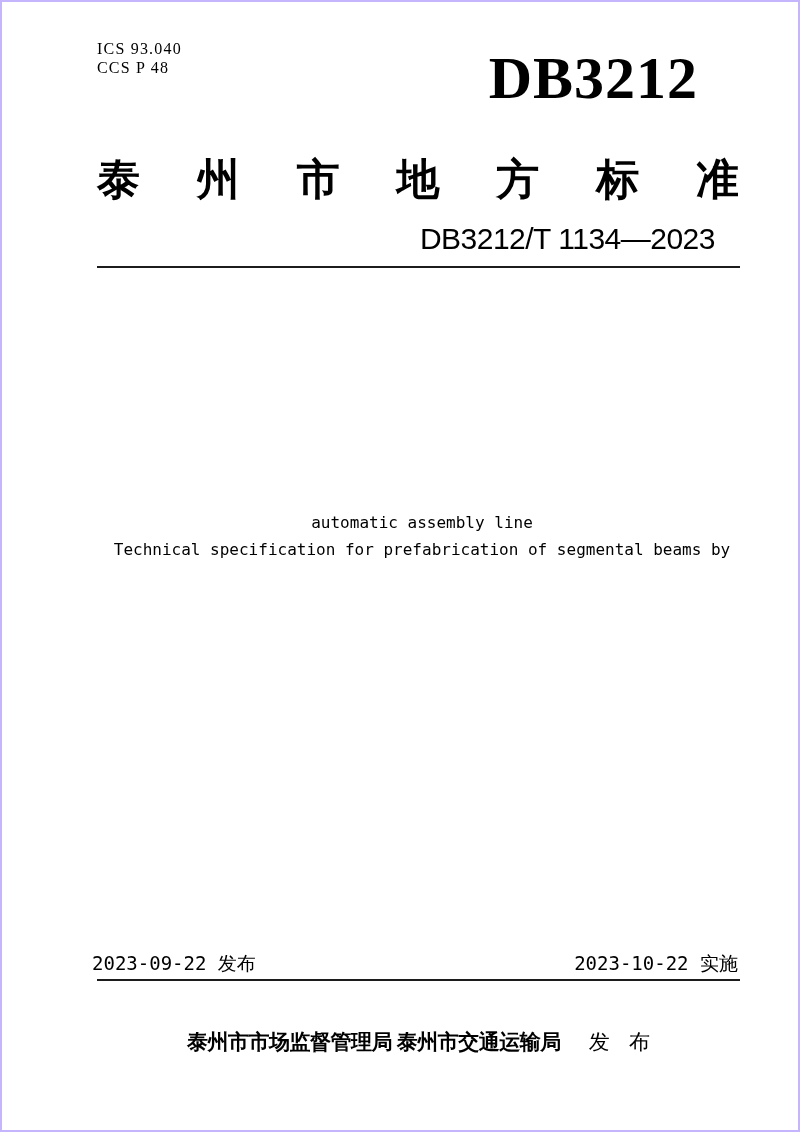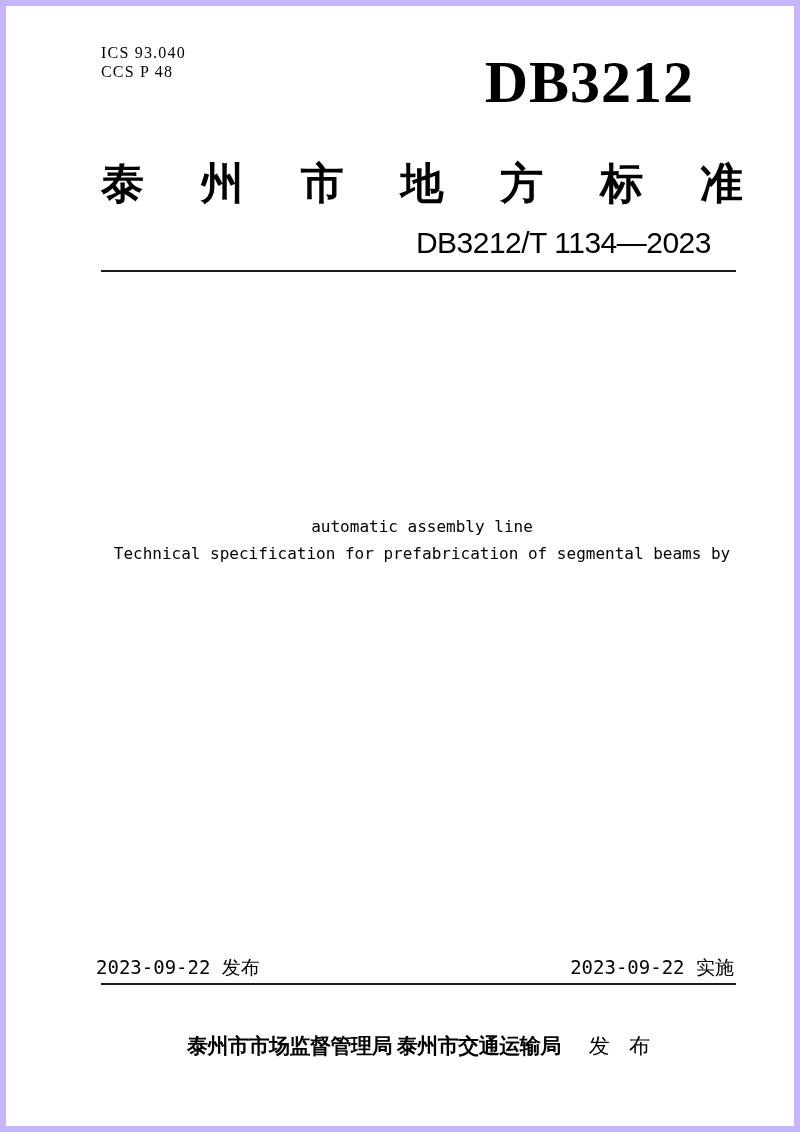--- a/index.html
+++ b/index.html
@@ -8,21 +8,21 @@
     height: 1132px;
     background: #ffffff;
     color: #000000;
     position: relative;
     font-family: "Liberation Serif", serif;
     overflow: hidden;
   }
   .page {
     position: absolute;
     inset: 0;
-    border: 6px solid #c4b5fd;
+    border: 2px solid #c4b5fd;
     box-sizing: border-box;
     background: #ffffff;
     text-decoration: underline;
   }
   .ics-block {
     position: absolute;
     left: 95px;
     top: 37px;
     font-size: 16px;
     line-height: 19px;
@@ -159,21 +159,21 @@
   <div class="rule rule-top"></div>
 
 
   <div class="title-en">
     <div>automatic assembly line</div>
     <div>Technical specification for prefabrication of segmental beams by</div>
   </div>
 
   <div class="dates-row">
     <span>2023-09-22 发布</span>
-    <span>2023-09-22 实施</span>
+    <span>2023-10-22 实施</span>
   </div>
 
   <div class="rule rule-bottom"></div>
 
   <div class="publisher-row">
     <span class="publisher-orgs">泰州市市场监督管理局 泰州市交通运输局</span>
     <span class="publish-action">发 布</span>
   </div>
 
 </div>

